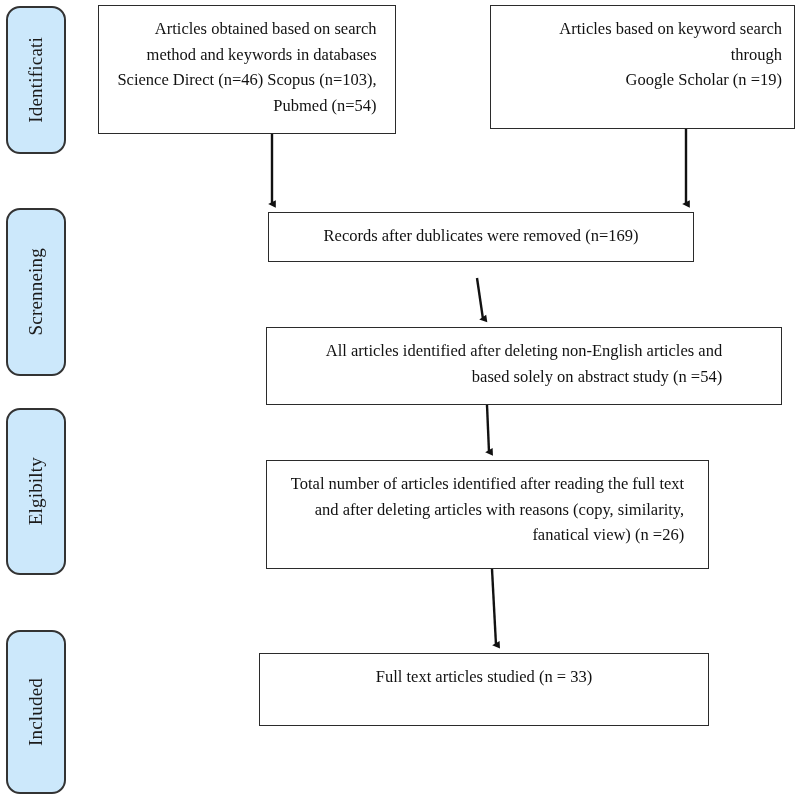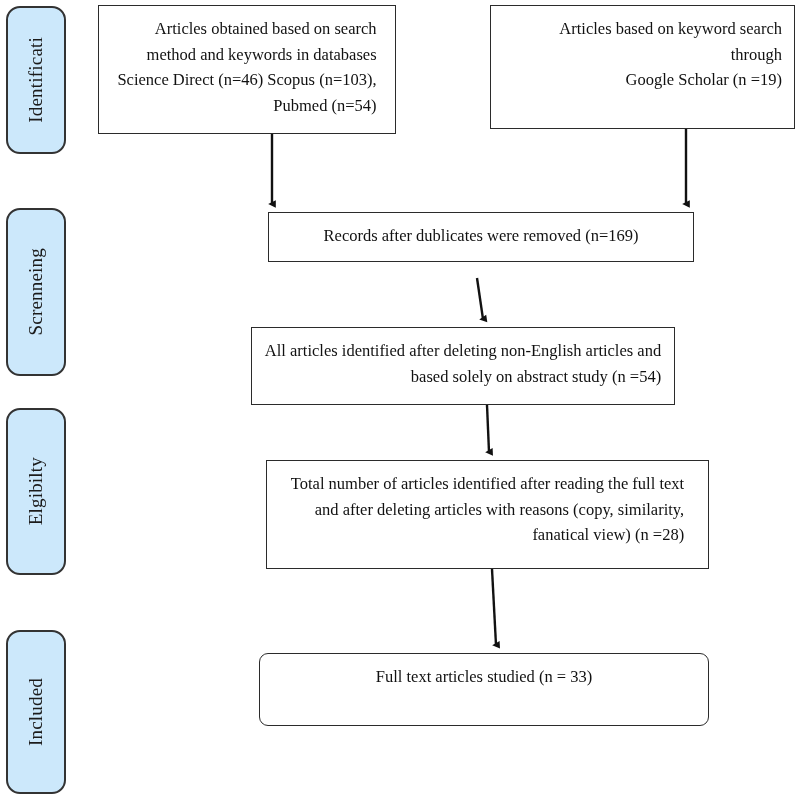--- a/index.html
+++ b/index.html
@@ -102,32 +102,32 @@
 
   <div class="flow-box" style="left:490px; top:5px; width:305px; height:124px;padding-left:32px;">
     <span class="flow-text">Articles based on keyword search through
 Google Scholar (n =19)</span>
   </div>
 
   <div class="flow-box" style="left:268px; top:212px; width:426px; height:50px;">
     <span class="flow-text">Records after dublicates were removed (n=169)</span>
   </div>
 
-  <div class="flow-box" style="left:251px; top:327px; width:424px; height:78px;">
+  <div class="flow-box" style="left:266px; top:327px; width:516px; height:78px;">
     <span class="flow-text">All articles identified after deleting non-English articles and
 based solely on abstract study (n =54)</span>
   </div>
 
   <div class="flow-box" style="left:266px; top:460px; width:443px; height:109px;">
     <span class="flow-text">Total number of articles identified after reading the full text
 and after deleting articles with reasons (copy, similarity,
-fanatical view) (n =28)</span>
+fanatical view) (n =26)</span>
   </div>
 
-  <div class="flow-box" style="left:259px; top:653px; width:450px; height:73px;border-radius:9px;">
+  <div class="flow-box" style="left:259px; top:653px; width:450px; height:73px;">
     <span class="flow-text">Full text articles studied (n = 33)</span>
   </div>
 
   <svg id="connectors" viewBox="0 0 800 800">
     <defs>
       <marker id="arrowhead" markerWidth="9" markerHeight="9" refX="4.2" refY="4.4" orient="auto" markerUnits="userSpaceOnUse">
         <path d="M 0.4 0.6 L 8.0 0.6 L 4.2 8.2 Z" fill="#111111"></path>
       </marker>
     </defs>
 

